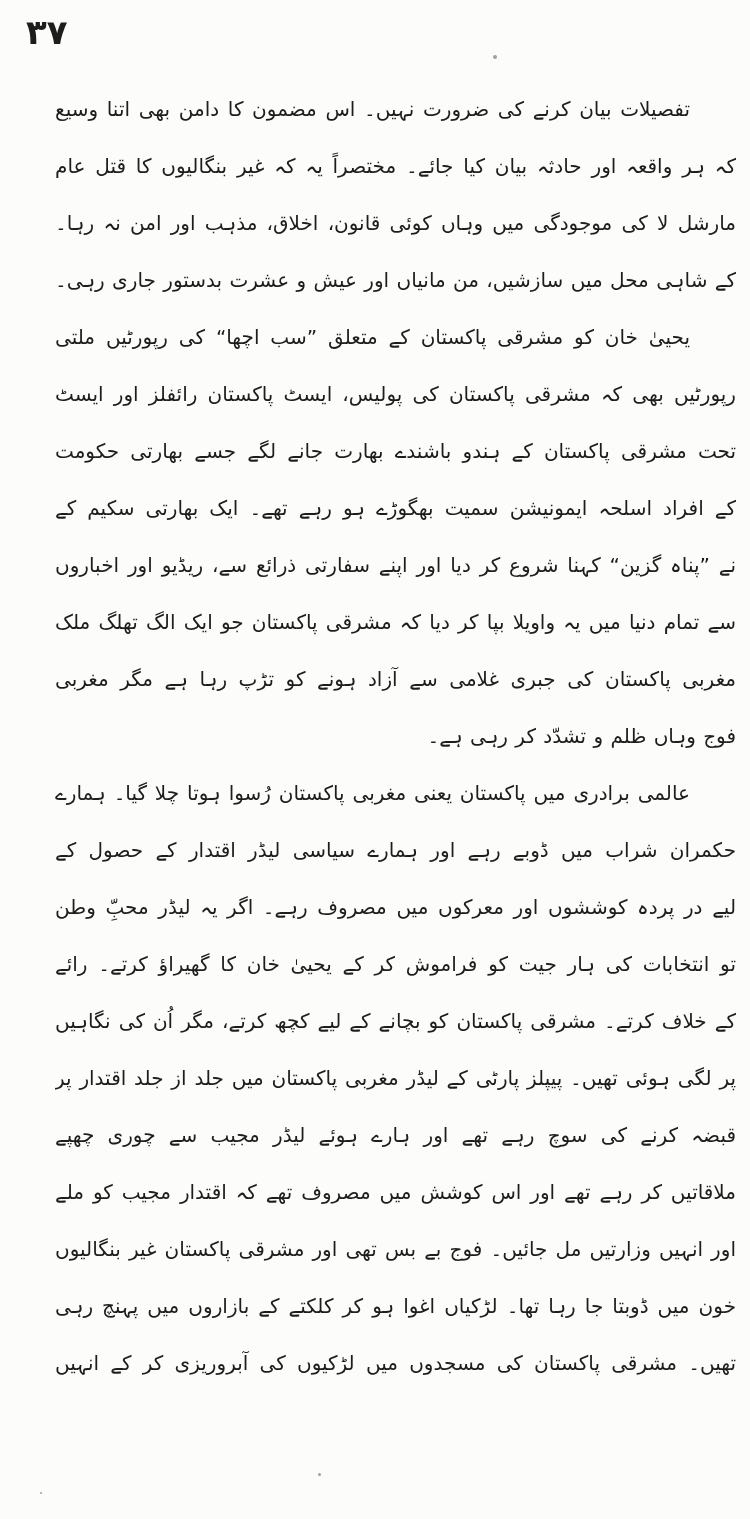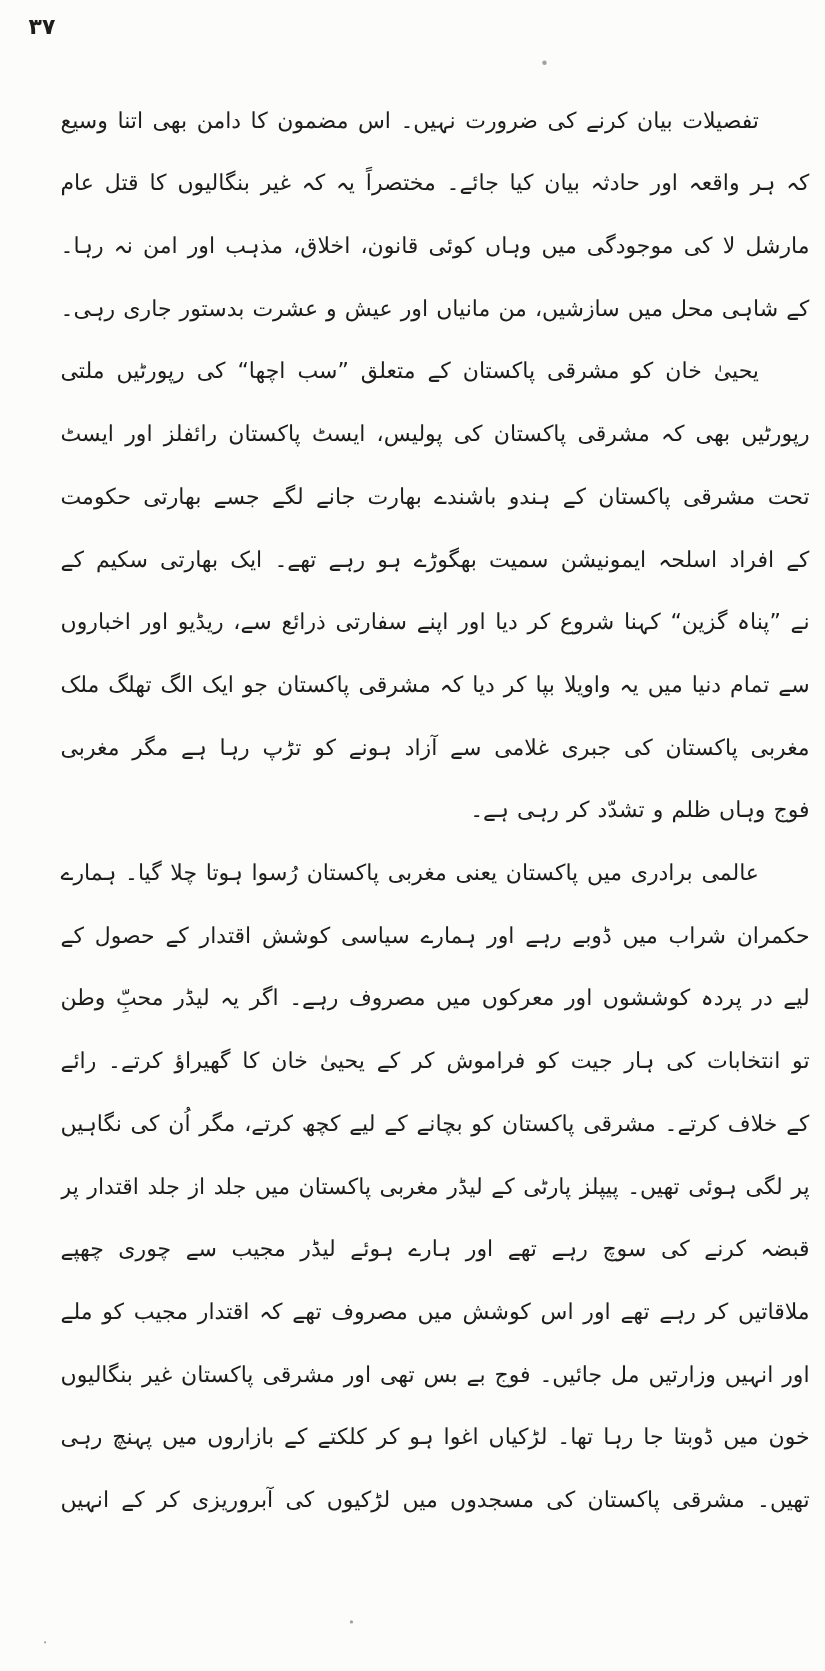--- a/index.html
+++ b/index.html
@@ -16,21 +16,21 @@
     background: #fcfcfa;
     color: #1f1d1a;
     font-family: "DejaVu Sans", "Liberation Sans", sans-serif;
     direction: rtl;
     overflow: hidden;
   }
   .page-number {
     position: absolute;
     top: 12px;
     left: 26px;
-    font-size: 20px;
+    font-size: 34px;
     font-weight: bold;
     color: #1f1d1a;
     direction: rtl;
   }
   .text-block {
     position: absolute;
     top: 81px;
     right: 14px;
     left: 16px;
     direction: rtl;
@@ -89,21 +89,21 @@
       <div class="line">تحت مشرقی پاکستان کے ہندو باشندے بھارت جانے لگے جسے بھارتی حکومت</div>
       <div class="line">کے افراد اسلحہ ایمونیشن سمیت بھگوڑے ہو رہے تھے۔ ایک بھارتی سکیم کے</div>
       <div class="line">نے ”پناہ گزین“ کہنا شروع کر دیا اور اپنے سفارتی ذرائع سے، ریڈیو اور اخباروں</div>
       <div class="line">سے تمام دنیا میں یہ واویلا بپا کر دیا کہ مشرقی پاکستان جو ایک الگ تھلگ ملک ہے، یہ</div>
       <div class="line">مغربی پاکستان کی جبری غلامی سے آزاد ہونے کو تڑپ رہا ہے مگر مغربی پاکستان کی</div>
       <div class="line p-end">فوج وہاں ظلم و تشدّد کر رہی ہے۔</div>
     </div>
 
     <div class="paragraph">
       <div class="line p-start">عالمی برادری میں پاکستان یعنی مغربی پاکستان رُسوا ہوتا چلا گیا۔ ہمارے</div>
-      <div class="line">حکمران شراب میں ڈوبے رہے اور ہمارے سیاسی کوشش اقتدار کے حصول کے</div>
+      <div class="line">حکمران شراب میں ڈوبے رہے اور ہمارے سیاسی لیڈر اقتدار کے حصول کے</div>
       <div class="line">لیے در پردہ کوششوں اور معرکوں میں مصروف رہے۔ اگر یہ لیڈر محبِّ وطن ہوتے</div>
       <div class="line">تو انتخابات کی ہار جیت کو فراموش کر کے یحییٰ خان کا گھیراؤ کرتے۔ رائے عامہ کو اُس</div>
       <div class="line">کے خلاف کرتے۔ مشرقی پاکستان کو بچانے کے لیے کچھ کرتے، مگر اُن کی نگاہیں اقتدار</div>
       <div class="line">پر لگی ہوئی تھیں۔ پیپلز پارٹی کے لیڈر مغربی پاکستان میں جلد از جلد اقتدار پر</div>
       <div class="line">قبضہ کرنے کی سوچ رہے تھے اور ہارے ہوئے لیڈر مجیب سے چوری چھپے</div>
       <div class="line">ملاقاتیں کر رہے تھے اور اس کوشش میں مصروف تھے کہ اقتدار مجیب کو ملے</div>
       <div class="line">اور انہیں وزارتیں مل جائیں۔ فوج بے بس تھی اور مشرقی پاکستان غیر بنگالیوں کے</div>
       <div class="line">خون میں ڈوبتا جا رہا تھا۔ لڑکیاں اغوا ہو کر کلکتے کے بازاروں میں پہنچ رہی</div>
       <div class="line">تھیں۔ مشرقی پاکستان کی مسجدوں میں لڑکیوں کی آبروریزی کر کے انہیں وہاں قتل</div>
     </div>

